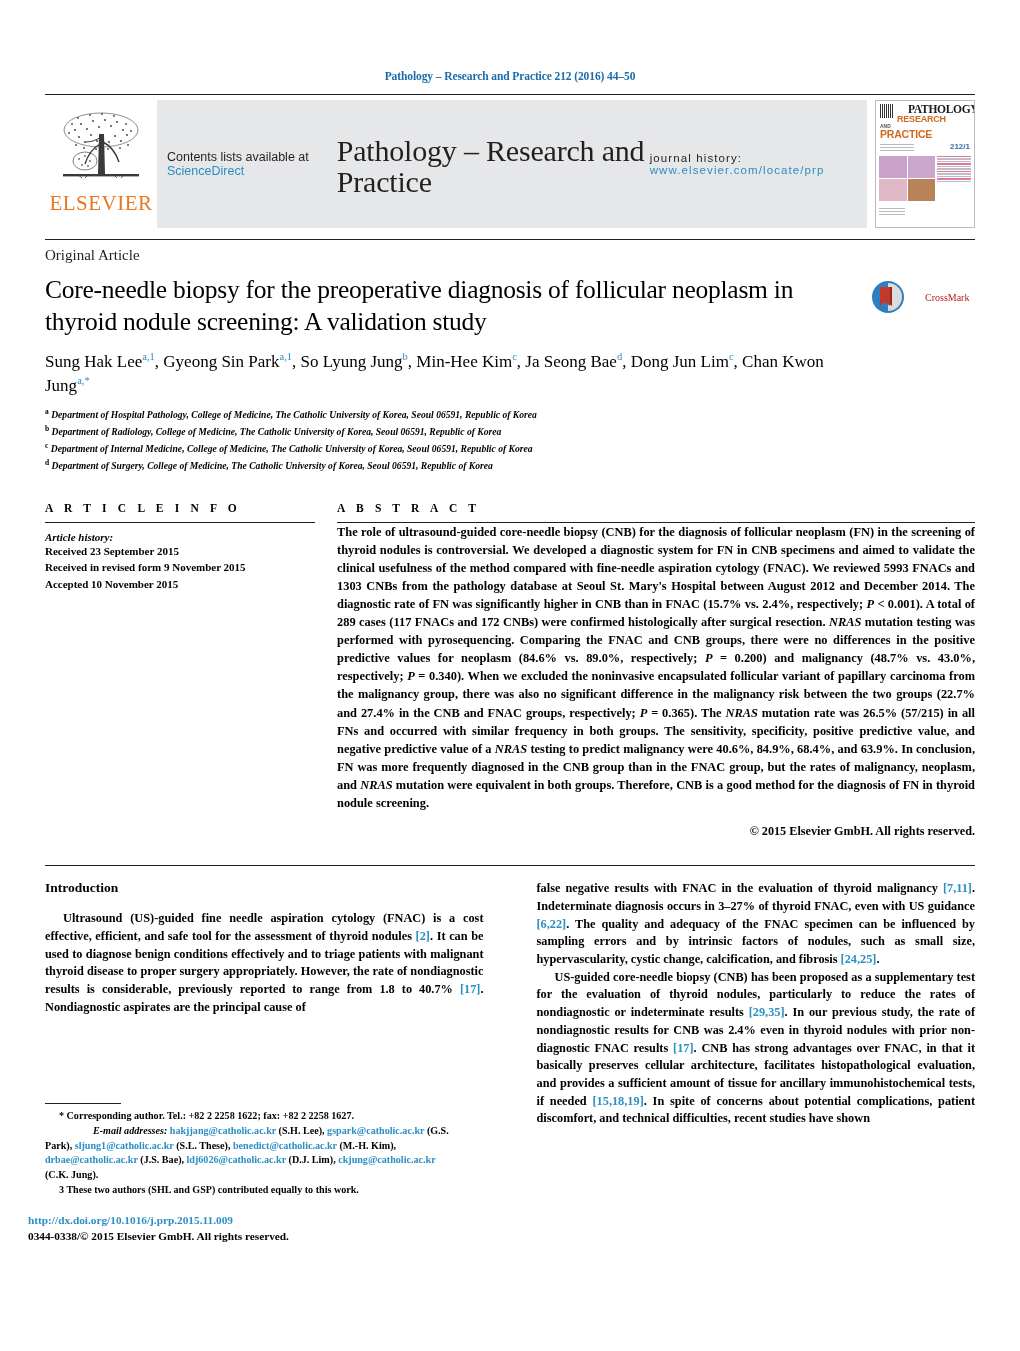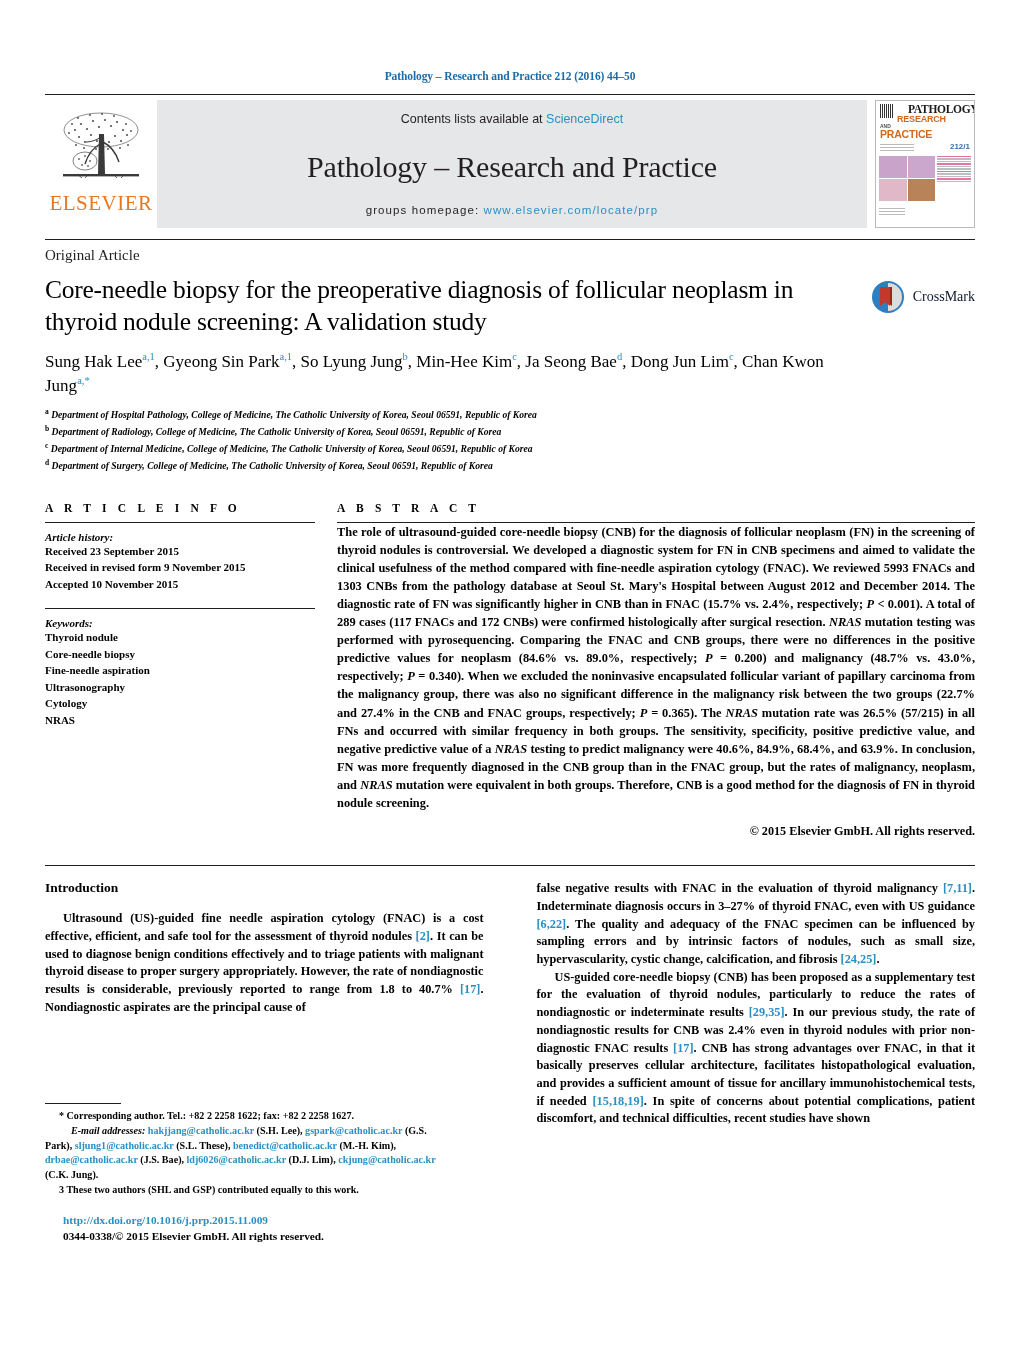--- a/index.html
+++ b/index.html
@@ -51,21 +51,20 @@
     letter-spacing: 0.5px;
     color: #e87722;
     font-weight: 400;
     line-height: 1;
     margin-top: 1px;
   }
   .journal-band {
     flex: 1 1 auto;
     background: #e6e7e8;
     display: flex;
-    flex-direction: column;
     justify-content: space-between;
     align-items: center;
     padding: 12px 10px 12px 10px;
     min-height: 128px;
   }
   .contents-line {
     font-family: "Liberation Sans", sans-serif;
     font-size: 12.5px;
     color: #231f20;
   }
@@ -109,23 +108,23 @@
   .title-col { flex: 1 1 auto; padding-right: 16px; }
   .crossmark-col {
     flex: 0 0 104px;
     display: flex;
     align-items: center;
     justify-content: flex-start;
     padding-top: 16px;
   }
   .crossmark-text {
     font-family: "Liberation Serif", serif;
-    font-size: 14px;
-    color: #0f172a;
-    margin-left: 8px;
+    font-size: 10px;
+    color: #b91c1c;
+    margin-left: 20px;
   }
   h1.paper-title {
     font-family: "Liberation Serif", serif;
     font-weight: 400;
     font-size: 25.5px;
     line-height: 1.26;
     margin: 10px 0 0 0;
     letter-spacing: -0.25px;
     color: #000;
   }
@@ -242,27 +241,27 @@
     width: 404px;
   }
   .fn-rule { border-top: 1.1px solid #231f20; width: 76px; margin-bottom: 5px; }
   .fn {
     font-family: "Liberation Serif", serif;
     font-weight: bold;
     font-size: 10.1px;
     line-height: 1.47;
     color: #000;
   }
-  .fn i { font-style: italic; }
+  .fn i { font-style: italic; margin-left: 22px; }
   .mail { color: #2b8fc4; }
   .fn-indent { text-indent: 14px; }
 
   .doi-block {
     position: absolute;
-    left: 63px;
+    left: 28px;
     top: 1213px;
     width: 420px;
   }
   .doi-link {
     font-family: "Liberation Serif", serif;
     font-weight: bold;
     font-size: 11.3px;
     color: #2b8fc4;
     line-height: 1.4;
   }
@@ -357,21 +356,21 @@
       </svg>
       <div class="elsevier-word">ELSEVIER</div>
     </div>
 
     <div class="journal-band">
       <div class="contents-line">
         <span>Contents lists available at </span><span class="sd">ScienceDirect</span>
       </div>
       <div class="journal-title">Pathology – Research and Practice</div>
       <div class="homepage-line">
-        <span>groups homepage:</span>
+        <span>journal history:</span>
         <span class="url">www.elsevier.com/locate/prp</span>
       </div>
     </div>
 
     <div class="cover-thumb">
       <div class="cv-top">
         <div class="cv-barcode"></div>
         <div class="cv-t1">PATHOLOGY</div>
         <div class="cv-t2">RESEARCH</div>
         <div class="cv-t3">AND</div>
@@ -449,30 +448,20 @@
 
     <div class="info-abstract">
       <div class="col-info">
         <div class="sec-head">A R T I C L E    I N F O</div>
         <div class="thin-rule"></div>
         <div class="ah-title">Article history:</div>
         <div class="ah-line">Received 23 September 2015</div>
         <div class="ah-line">Received in revised form 9 November 2015</div>
         <div class="ah-line">Accepted 10 November 2015</div>
 
-        <div class="kw-block">
-          <div class="thick-rule"></div>
-          <div class="kw-title">Keywords:</div>
-          <div class="kw-line">Thyroid nodule</div>
-          <div class="kw-line">Core-needle biopsy</div>
-          <div class="kw-line">Fine-needle aspiration</div>
-          <div class="kw-line">Ultrasonography</div>
-          <div class="kw-line">Cytology</div>
-          <div class="kw-line">NRAS</div>
-        </div>
       </div>
 
       <div class="col-abs">
         <div class="sec-head">A B S T R A C T</div>
         <div class="thin-rule"></div>
         <div class="abs-text">The role of ultrasound-guided core-needle biopsy (CNB) for the diagnosis of follicular neoplasm (FN) in the screening of thyroid nodules is controversial. We developed a diagnostic system for FN in CNB specimens and aimed to validate the clinical usefulness of the method compared with fine-needle aspiration cytology (FNAC). We reviewed 5993 FNACs and 1303 CNBs from the pathology database at Seoul St. Mary's Hospital between August 2012 and December 2014. The diagnostic rate of FN was significantly higher in CNB than in FNAC (15.7% vs. 2.4%, respectively; <i>P</i> &lt; 0.001). A total of 289 cases (117 FNACs and 172 CNBs) were confirmed histologically after surgical resection. <i>NRAS</i> mutation testing was performed with pyrosequencing. Comparing the FNAC and CNB groups, there were no differences in the positive predictive values for neoplasm (84.6% vs. 89.0%, respectively; <i>P</i> = 0.200) and malignancy (48.7% vs. 43.0%, respectively; <i>P</i> = 0.340). When we excluded the noninvasive encapsulated follicular variant of papillary carcinoma from the malignancy group, there was also no significant difference in the malignancy risk between the two groups (22.7% and 27.4% in the CNB and FNAC groups, respectively; <i>P</i> = 0.365). The <i>NRAS</i> mutation rate was 26.5% (57/215) in all FNs and occurred with similar frequency in both groups. The sensitivity, specificity, positive predictive value, and negative predictive value of a <i>NRAS</i> testing to predict malignancy were 40.6%, 84.9%, 68.4%, and 63.9%. In conclusion, FN was more frequently diagnosed in the CNB group than in the FNAC group, but the rates of malignancy, neoplasm, and <i>NRAS</i> mutation were equivalent in both groups. Therefore, CNB is a good method for the diagnosis of FN in thyroid nodule screening.</div>
         <div class="abs-copy">© 2015 Elsevier GmbH. All rights reserved.</div>
       </div>
     </div>
   </div>

